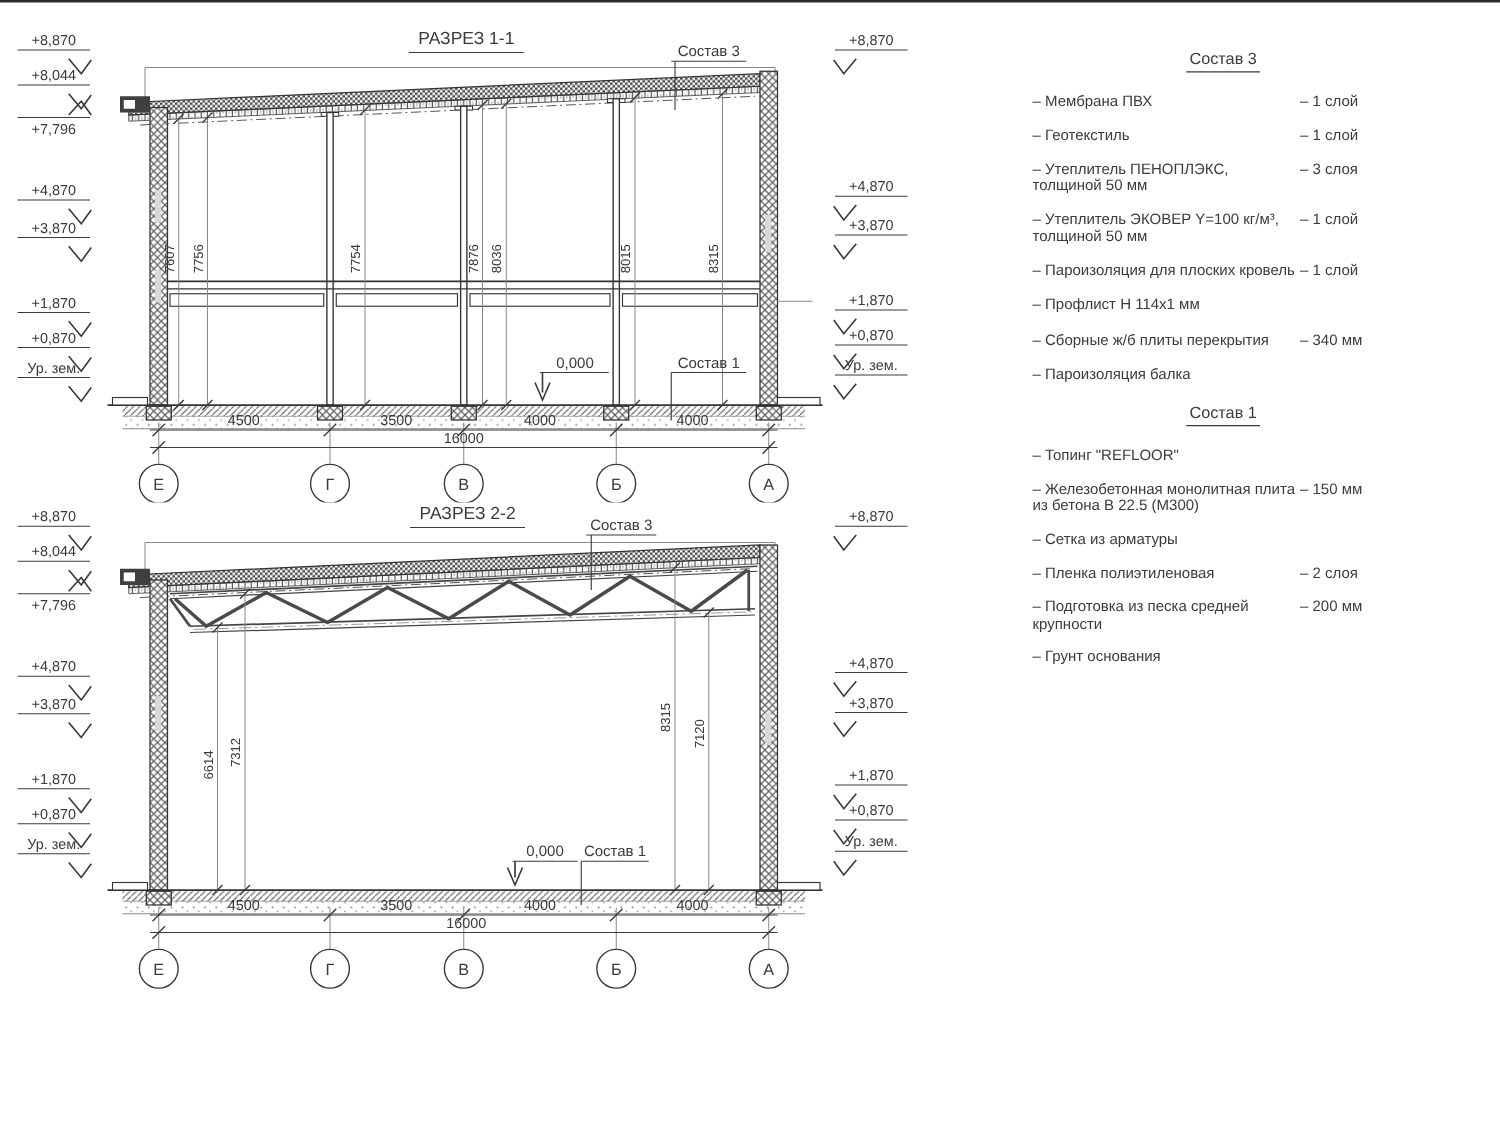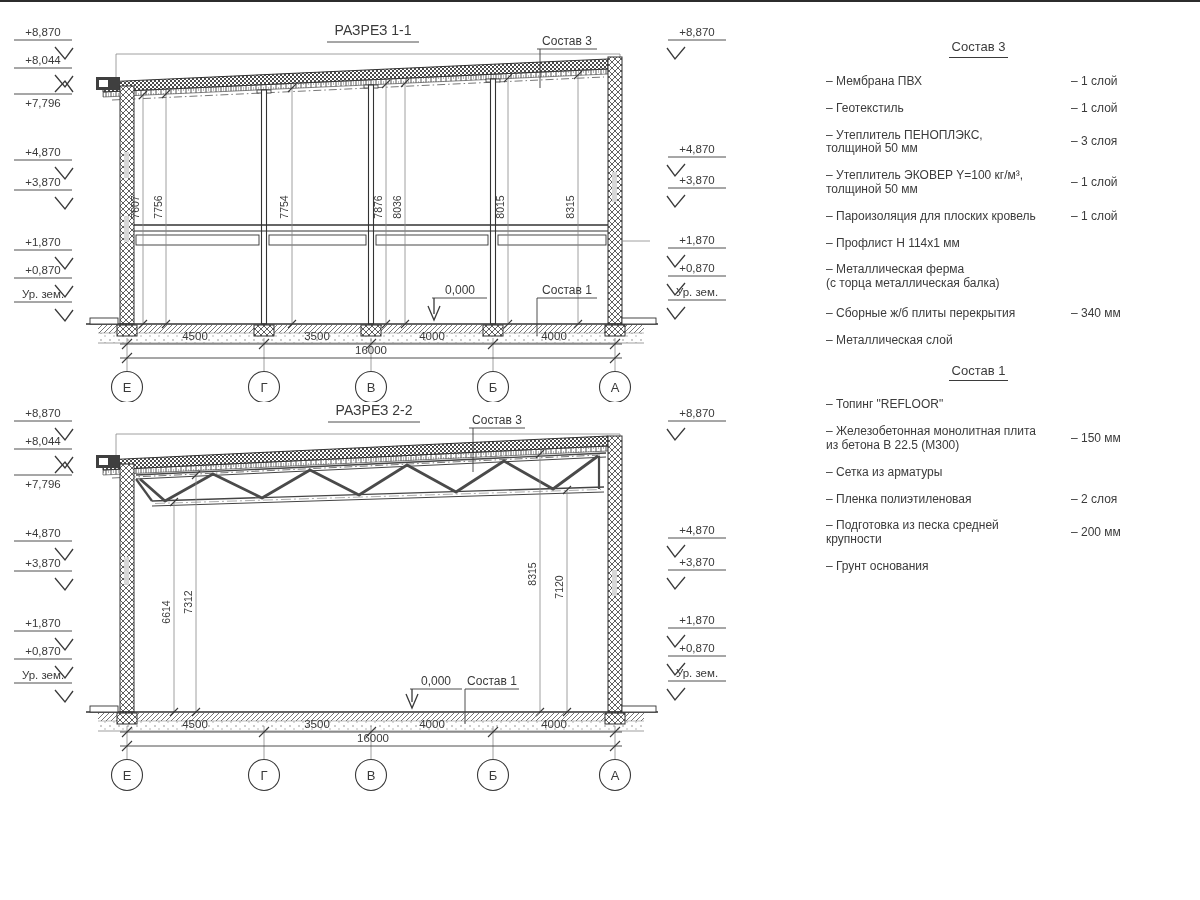--- a/index.html
+++ b/index.html
@@ -15,21 +15,21 @@
   .t-lbl{font-size:12px;}
   .thin{stroke:#3a3a3a;stroke-width:0.9;fill:none;}
   .thin2{stroke:#888;stroke-width:0.8;fill:none;}
   .mark{stroke:#3a3a3a;stroke-width:1.3;fill:none;}
   .tick{stroke:#3a3a3a;stroke-width:1.1;fill:none;}
   .heavy{stroke:#333;stroke-width:1.4;fill:none;}
   .med{stroke:#333;stroke-width:1;fill:none;}
   .legend{position:absolute;left:826px;top:38px;width:305px;font-size:12px;color:#3b3b3b;line-height:1.15;}
   .legend-title{text-align:center;margin-bottom:17px;}
   .legend-title span{display:inline-block;border-bottom:1px solid #3b3b3b;padding:0 3px 2px;font-size:13px;}
-  .legend-row{display:flex;align-items:center;margin-bottom:13px;gap:31px;}
+  .legend-row{display:flex;align-items:flex-start;margin-bottom:13px;}
   .lname{width:214px;white-space:pre-line;}
   .lqty{white-space:nowrap;}
   .legend-block{margin-bottom:16px;}
 </style>
 </head>
 <body>
 
 <div id="page">
 
 <svg width="760" height="400" style="top:0;" viewBox="0 0 760 400">
@@ -481,34 +481,29 @@
           <div class="lqty">– 1 слой</div>
         </div>
     <div class="legend-row">
           <div class="lname">– Пароизоляция для плоских кровель</div>
           <div class="lqty">– 1 слой</div>
         </div>
     <div class="legend-row">
           <div class="lname">– Профлист Н 114х1 мм</div>
           <div class="lqty"></div>
         </div>
-    <div class="legend-row">
-          <div class="lname">– Металлическая ферма
-(с торца металлическая балка)</div>
-          <div class="lqty"></div>
-        </div>
   </div>
 
   <div class="legend-block">
     <div class="legend-row">
           <div class="lname">– Сборные ж/б плиты перекрытия</div>
           <div class="lqty">– 340 мм</div>
         </div>
     <div class="legend-row">
-          <div class="lname">– Металлическая слой</div>
+          <div class="lname">– Пароизоляция балка</div>
           <div class="lqty"></div>
         </div>
   </div>
 
   <div class="legend-block">
     <div class="legend-title"><span>Состав 1</span></div>
     <div class="legend-row">
           <div class="lname">– Топинг "REFLOOR"</div>
           <div class="lqty"></div>
         </div>

